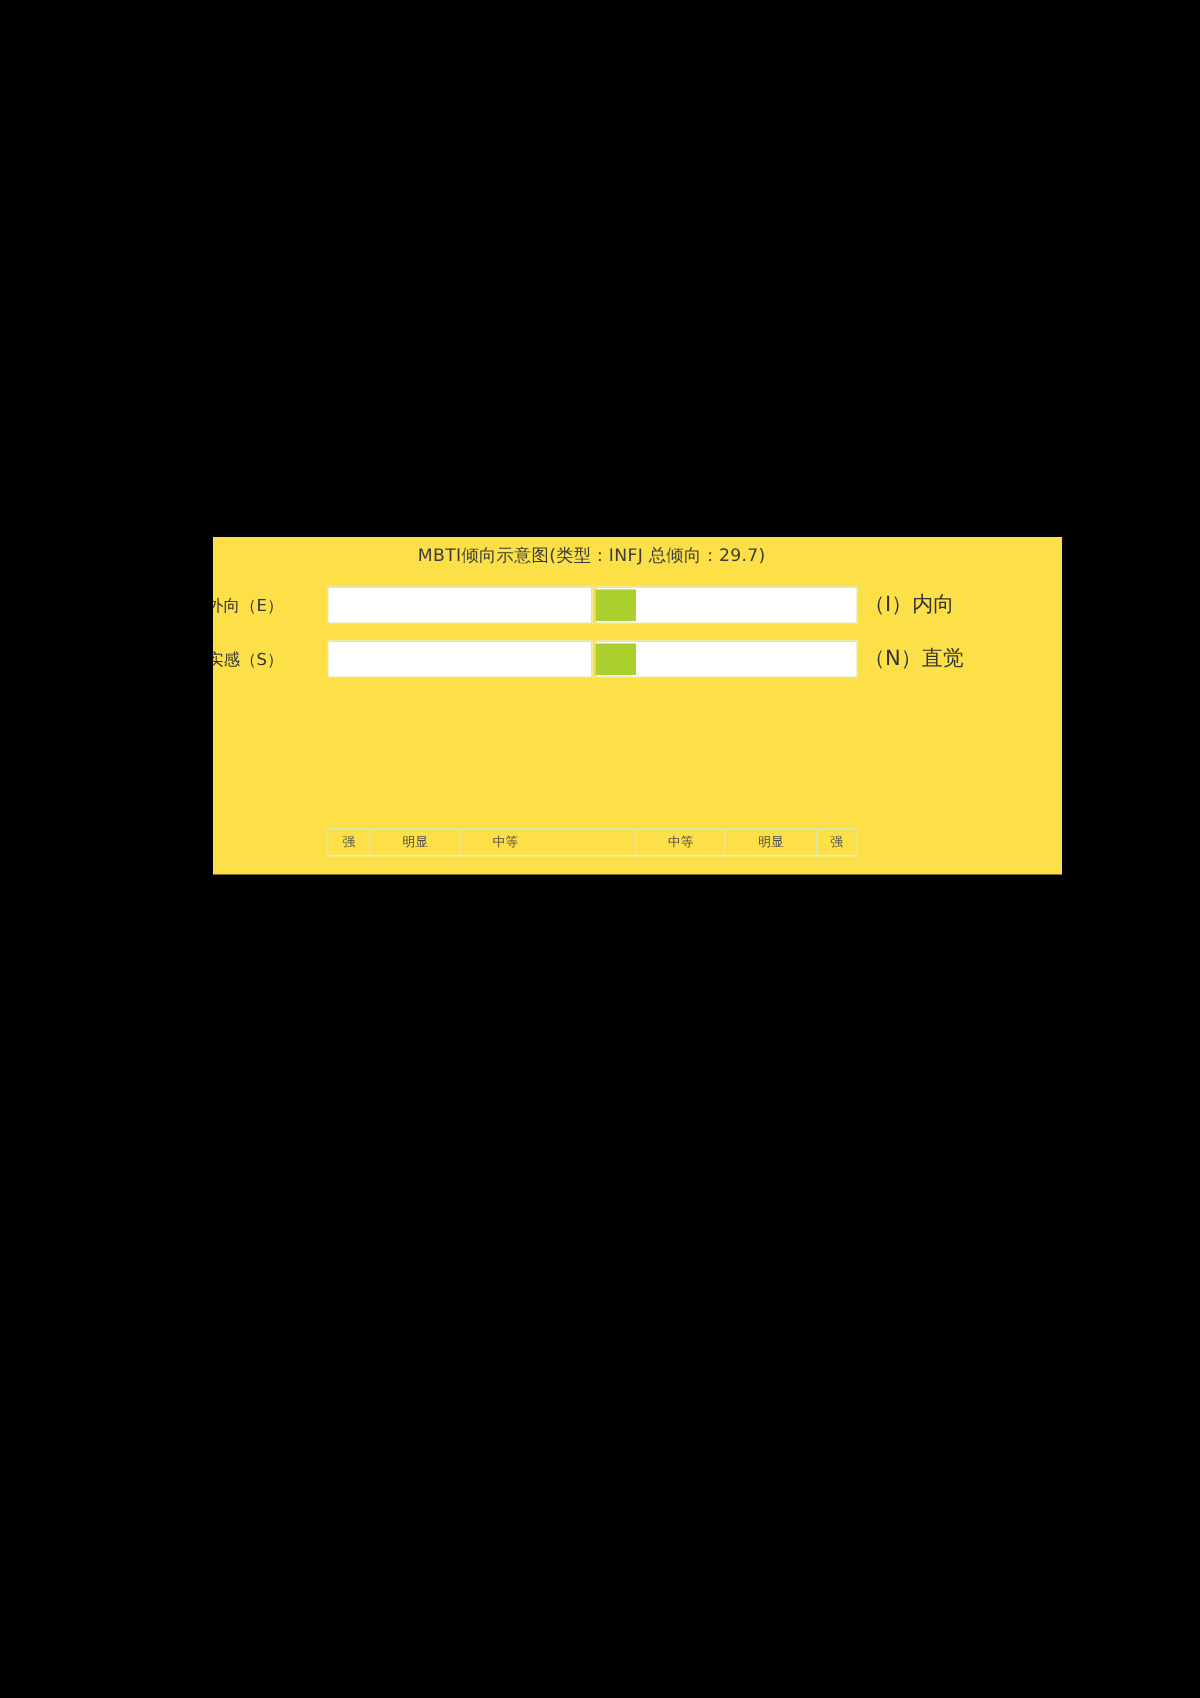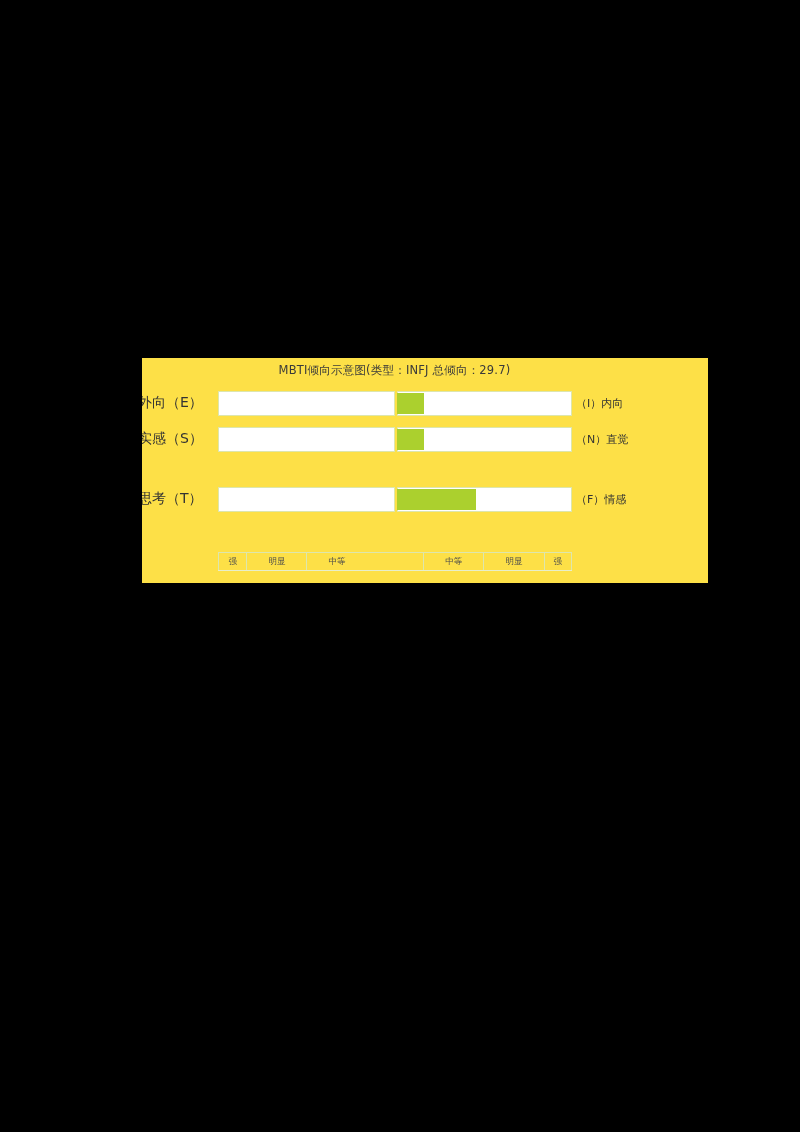--- a/index.html
+++ b/index.html
@@ -44,32 +44,32 @@
   .row-0{top:28px;}
   .row-1{top:64px;}
   .row-2{top:124px;}
   .row-3{top:172px;}
 
   .label-left{
     position:absolute;
     left:-4px; top:0;
     width:80px; height:34px;
     display:flex; align-items:center; justify-content:flex-start;
-    font-size:14px;
+    font-size:11px;
     color:#333333;
     white-space:nowrap;
     overflow:hidden;
     text-align:center;
   }
   .label-right{
     position:absolute;
     left:434px; top:0;
     width:80px; height:34px;
     display:flex; align-items:center; justify-content:flex-start;
-    font-size:11px;
+    font-size:14px;
     color:#333333;
     white-space:nowrap;
   }
 
   
   .track{
     position:absolute;
     top:5px;
     height:25px;
     border:1px solid #dde6ad;
@@ -127,27 +127,20 @@
   </div>
 
   <div class="row row-1">
     <div class="label-left">实感（S）</div>
     <div class="track track-left"></div>
     <div class="track track-right"></div>
     <div class="fill" id="fill-1" style="width: 27px; left: 255px; background: rgb(171, 208, 46);"></div>
     <div class="label-right">（N）直觉</div>
   </div>
 
-  <div class="row row-2">
-    <div class="label-left">思考（T）</div>
-    <div class="track track-left"></div>
-    <div class="track track-right"></div>
-    <div class="fill" id="fill-2" style="width: 79px; left: 255px; background: rgb(171, 208, 46);"></div>
-    <div class="label-right">（F）情感</div>
-  </div>
 
 
   <div id="scale">
       <div class="scale-seg" style="width: 8%;">强</div>
       <div class="scale-seg" style="width: 17%;">明显</div>
       <div class="scale-seg" style="width: 17%;">中等</div>
       <div class="scale-seg" style="width: 16%; margin-top: 32px;">轻微</div>
       <div class="scale-seg" style="width: 17%;">中等</div>
       <div class="scale-seg" style="width: 17%;">明显</div>
       <div class="scale-seg" style="width: 8%;">强</div>

